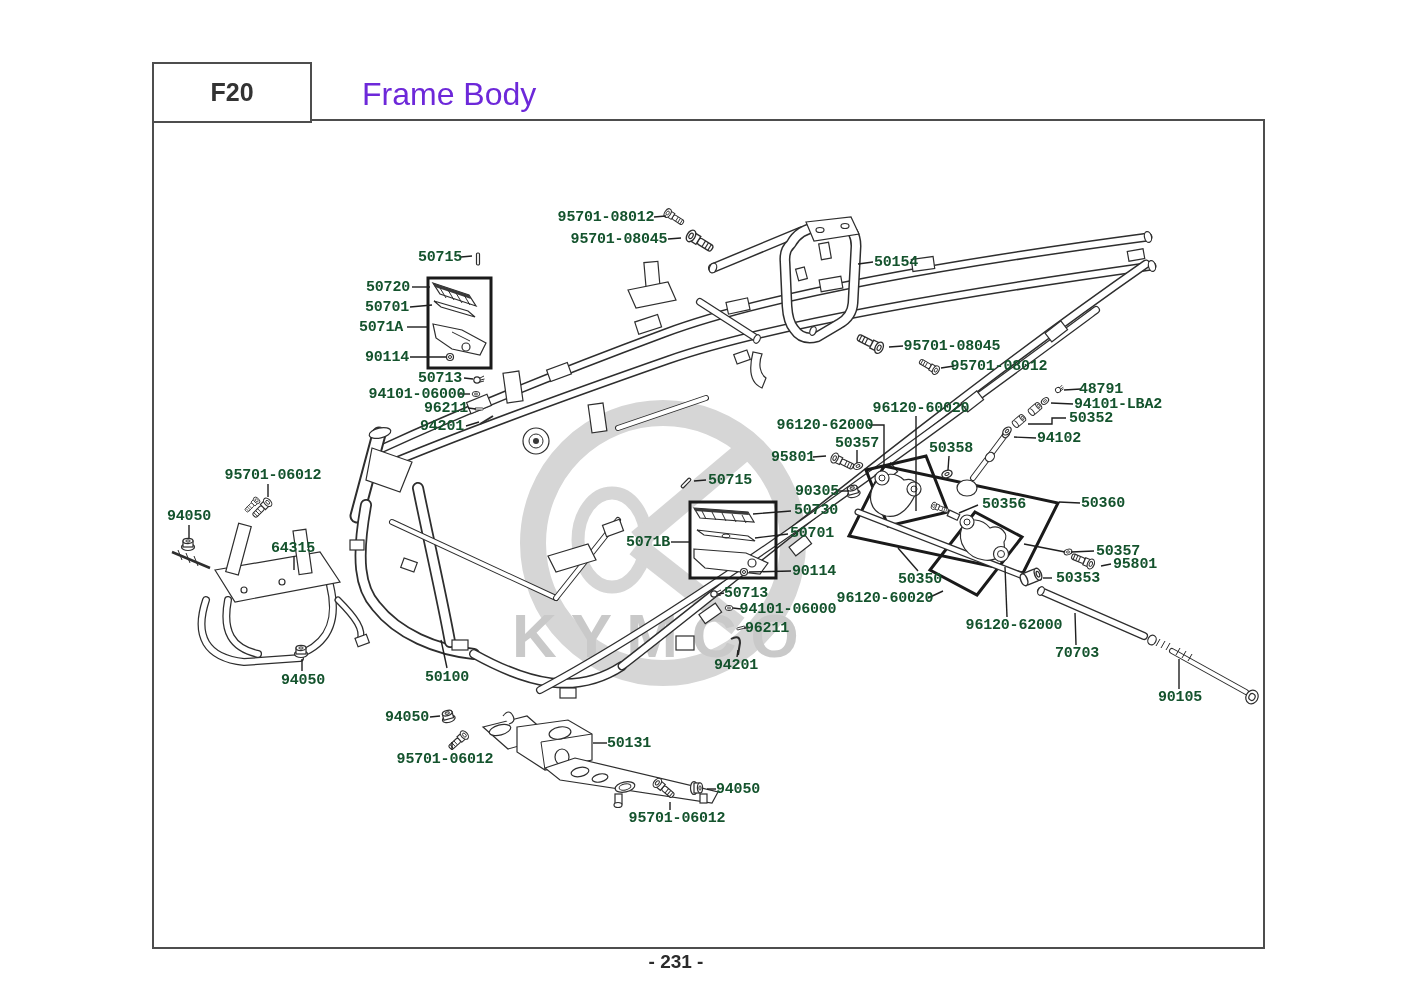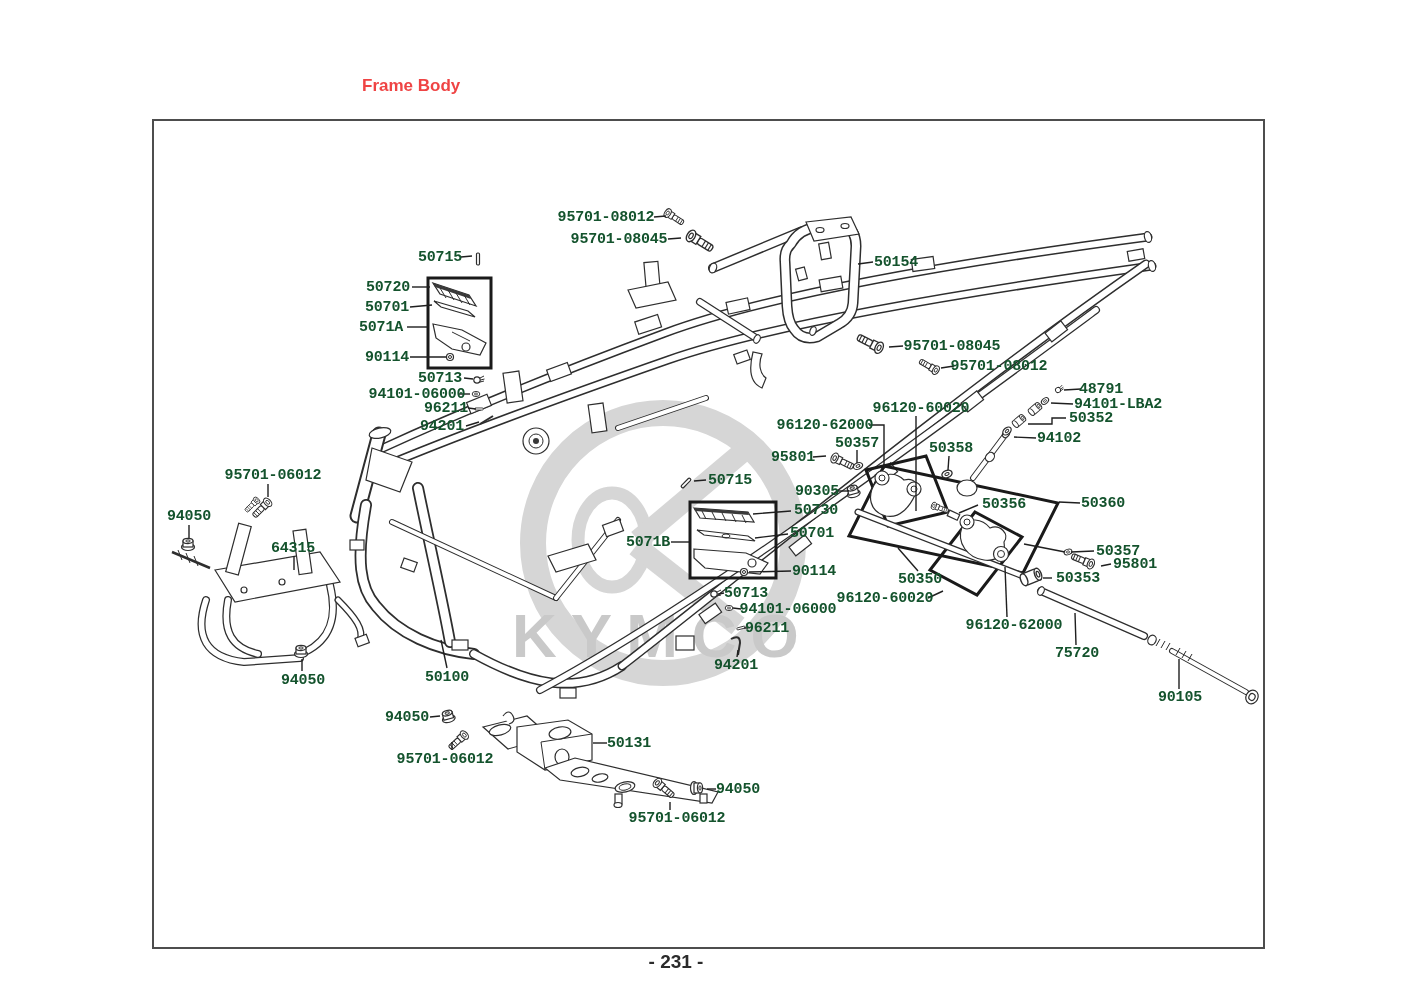--- a/index.html
+++ b/index.html
@@ -2,21 +2,21 @@
 <html><head>
 <meta charset="utf-8">
 <style>
   html,body{margin:0;padding:0;background:#fff;}
   #page{position:relative;width:1415px;height:1000px;background:#fff;overflow:hidden;
         font-family:"Liberation Sans",sans-serif;}
   
   .hd-code-box{position:absolute;left:152px;top:62px;width:156px;height:57px;
     border:2px solid #4d4d4d;background:#fff;display:flex;align-items:center;justify-content:center;z-index:4;}
   .hd-code{font-size:25px;font-weight:bold;color:#333;}
-  .hd-title{position:absolute;left:362px;top:76px;font-size:17px;font-weight:bold;color:#ef4444;z-index:4;}
+  .hd-title{position:absolute;left:362px;top:76px;font-size:32px;font-weight:normal;color:#6d28d9;z-index:4;}
   .main-border{position:absolute;left:152px;top:119px;width:1109px;height:826px;
     border:2px solid #4d4d4d;z-index:0;background:#fff;}
   .footer{position:absolute;left:676px;top:951px;transform:translateX(-50%);
     font-size:19px;font-weight:bold;color:#2b2b2b;z-index:4;}
   
   .wm{position:absolute;left:0;top:0;width:1415px;height:1000px;z-index:1;}
   .wm-text{position:absolute;left:512px;top:600px;font-size:62px;font-weight:bold;
     color:#c9c9c9;letter-spacing:14px;font-family:"Liberation Sans",sans-serif;}
   
   svg.art{position:absolute;left:0;top:0;z-index:2;}
@@ -426,26 +426,29 @@
       <div class="plabel" style="left: 736px; top: 665px;">94201</div>
       <div class="plabel" style="left: 447px; top: 677px;">50100</div>
       <div class="plabel" style="left: 407px; top: 717px;">94050</div>
       <div class="plabel" style="left: 445px; top: 759px;">95701-06012</div>
       <div class="plabel" style="left: 629px; top: 743px;">50131</div>
       <div class="plabel" style="left: 738px; top: 789px;">94050</div>
       <div class="plabel" style="left: 677px; top: 818px;">95701-06012</div>
       <div class="plabel" style="left: 920px; top: 579px;">50350</div>
       <div class="plabel" style="left: 885px; top: 598px;">96120-60020</div>
       <div class="plabel" style="left: 1014px; top: 625px;">96120-62000</div>
-      <div class="plabel" style="left: 1077px; top: 653px;">75720</div>
+      <div class="plabel" style="left: 1077px; top: 653px;">70703</div>
       <div class="plabel" style="left: 1180px; top: 697px;">90105</div>
       <div class="plabel" style="left: 1078px; top: 578px;">50353</div>
       <div class="plabel" style="left: 1004px; top: 504px;">50356</div>
       <div class="plabel" style="left: 1103px; top: 503px; text-align: right;">50360</div>
       <div class="plabel" style="left: 1118px; top: 551px;">50357</div>
       <div class="plabel" style="left: 1135px; top: 564px;">95801</div>
     </div>
 
+  <div class="hd-code-box">
+    <span class="hd-code">F20</span>
+  </div>
   <div class="hd-title">Frame Body</div>
 
   <div class="footer">- 231 -</div>
 
 </div>
 
 </body></html>

